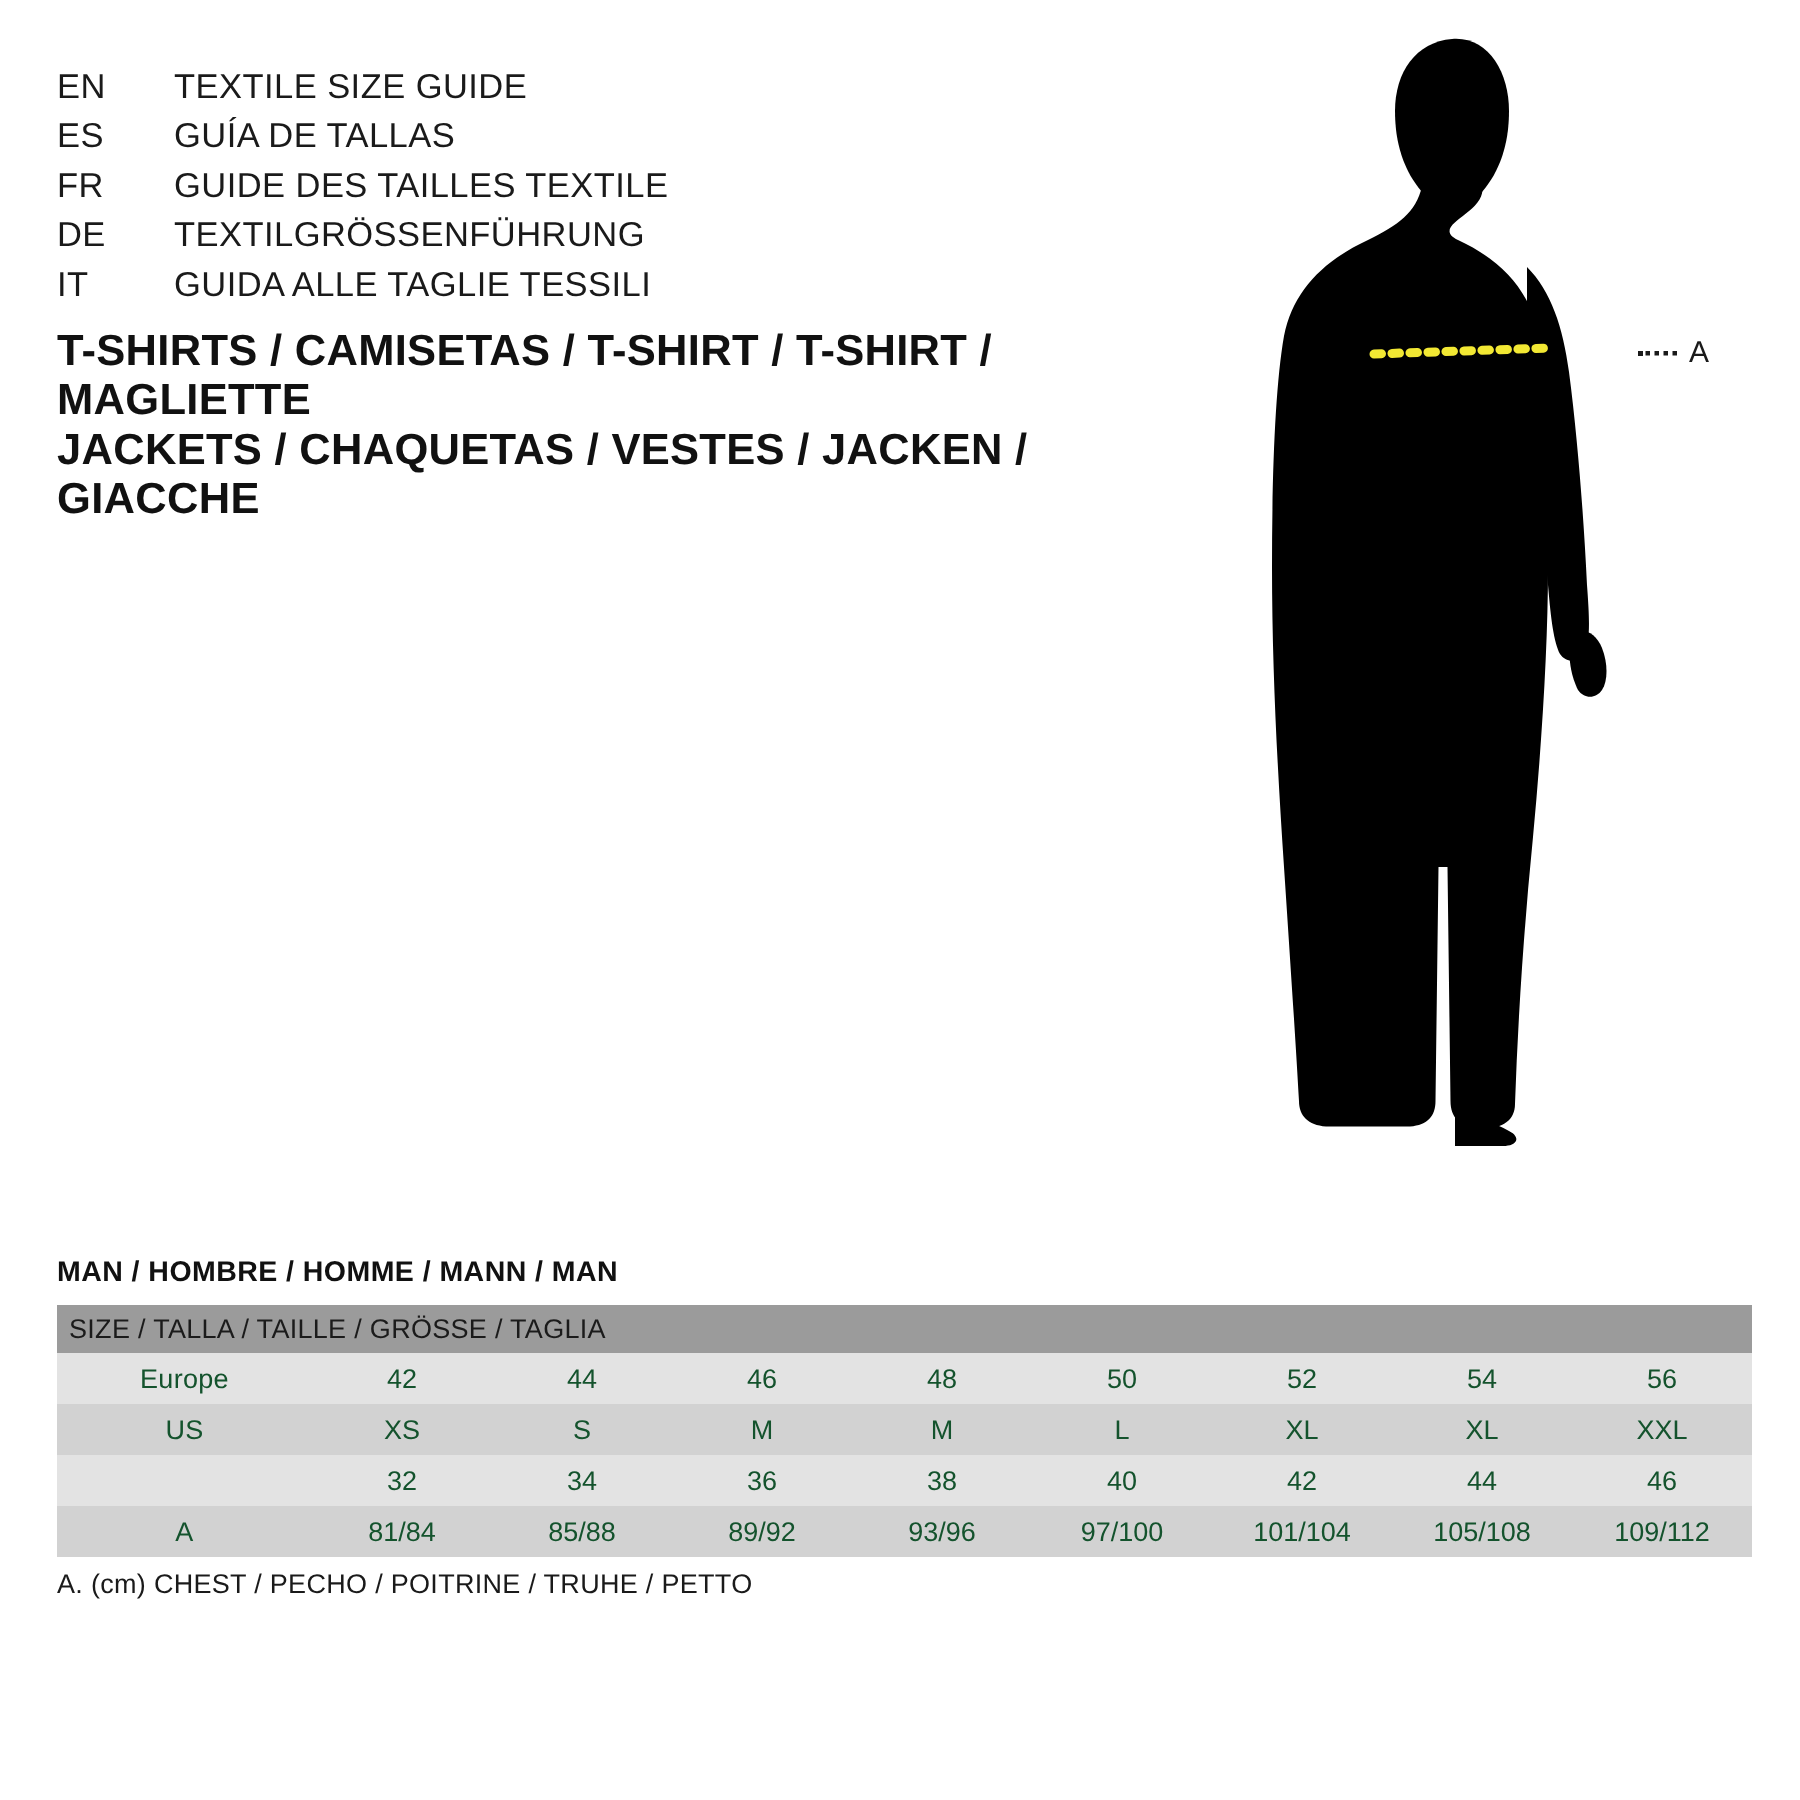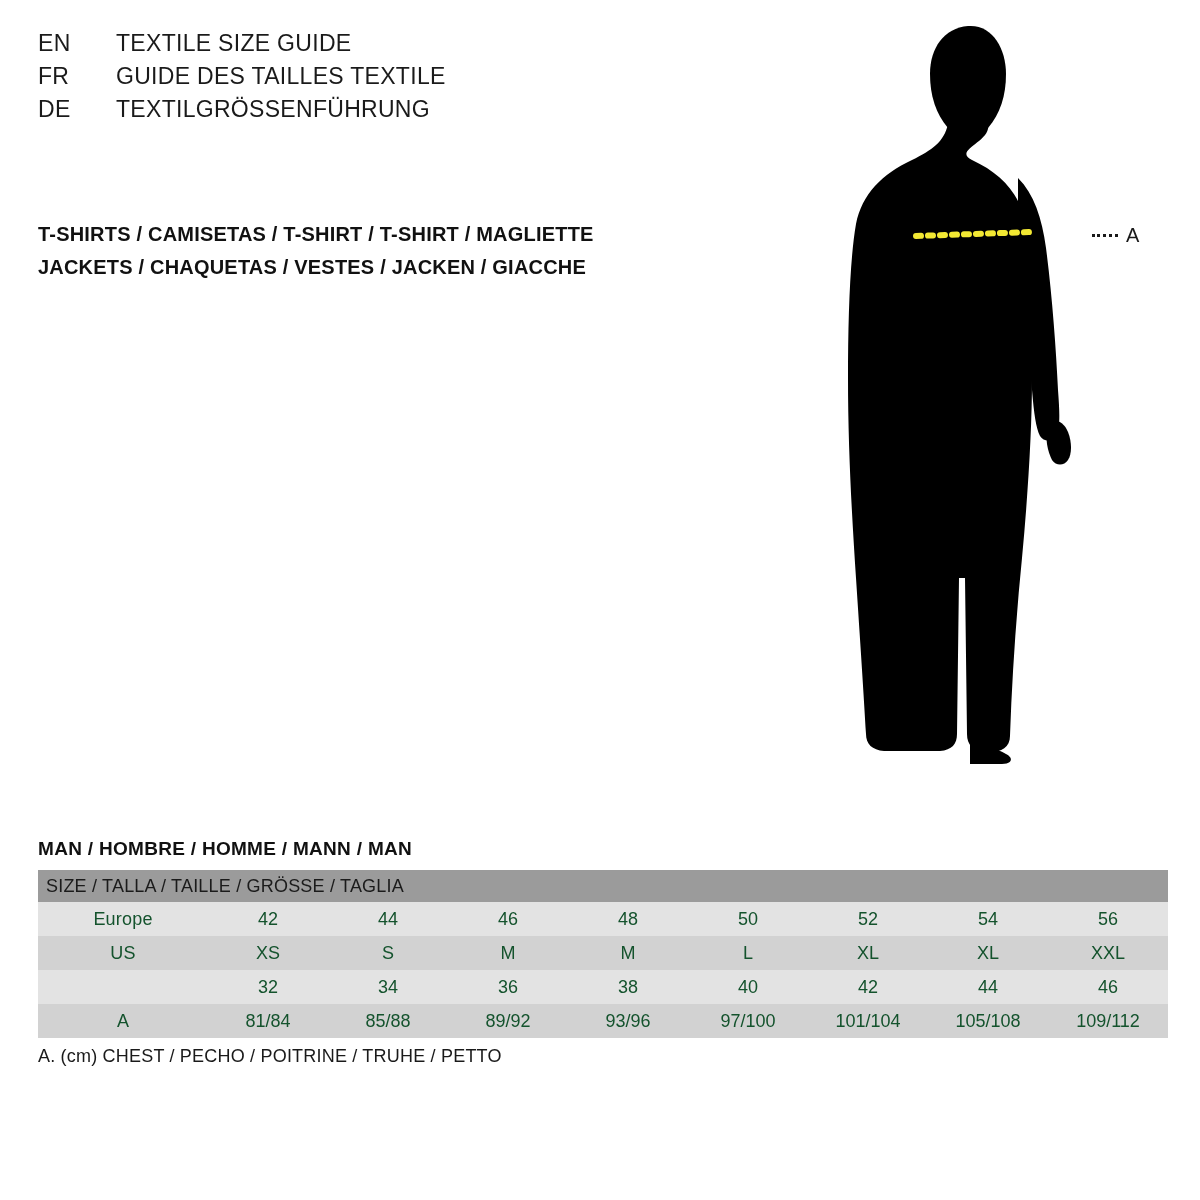--- a/index.html
+++ b/index.html
@@ -13,21 +13,21 @@
     font-family: "Liberation Sans", sans-serif;
     color: #1a1a1a;
     position: relative;
     overflow: hidden;
   }
 
   
   #lang-block {
     position: absolute;
     left: 38px;
-    top: 30px;
+    top: 44px;
     width: 720px;
   }
   .lang-row {
     display: flex;
     align-items: baseline;
     height: 33px;
   }
   .lang-code {
     width: 78px;
     font-size: 23px;
@@ -41,21 +41,21 @@
   }
 
   
   #categories {
     position: absolute;
     left: 38px;
     top: 218px;
     width: 760px;
   }
   .cat-line {
-    font-size: 20px;
+    font-size: 29px;
     font-weight: bold;
     letter-spacing: 0.2px;
     line-height: 33px;
     color: #111111;
   }
 
   
   #figure {
     position: absolute;
     left: 820px;
@@ -131,26 +131,34 @@
 </style>
 </head>
 <body>
 
 <div id="lang-block">
   <div class="lang-row">
     <div class="lang-code">EN</div>
     <div class="lang-text">TEXTILE SIZE GUIDE</div>
   </div>
   <div class="lang-row">
+    <div class="lang-code">ES</div>
+    <div class="lang-text">GUÍA DE TALLAS</div>
+  </div>
+  <div class="lang-row">
     <div class="lang-code">FR</div>
     <div class="lang-text">GUIDE DES TAILLES TEXTILE</div>
   </div>
   <div class="lang-row">
     <div class="lang-code">DE</div>
     <div class="lang-text">TEXTILGRÖSSENFÜHRUNG</div>
+  </div>
+  <div class="lang-row">
+    <div class="lang-code">IT</div>
+    <div class="lang-text">GUIDA ALLE TAGLIE TESSILI</div>
   </div>
 </div>
 
 <div id="categories">
   <div class="cat-line">T-SHIRTS / CAMISETAS / T-SHIRT / T-SHIRT / MAGLIETTE</div>
   <div class="cat-line">JACKETS / CHAQUETAS / VESTES / JACKEN / GIACCHE</div>
 </div>
 
 <div id="figure">
   <svg width="360" height="770" viewBox="0 0 360 770" xmlns="http://www.w3.org/2000/svg">

